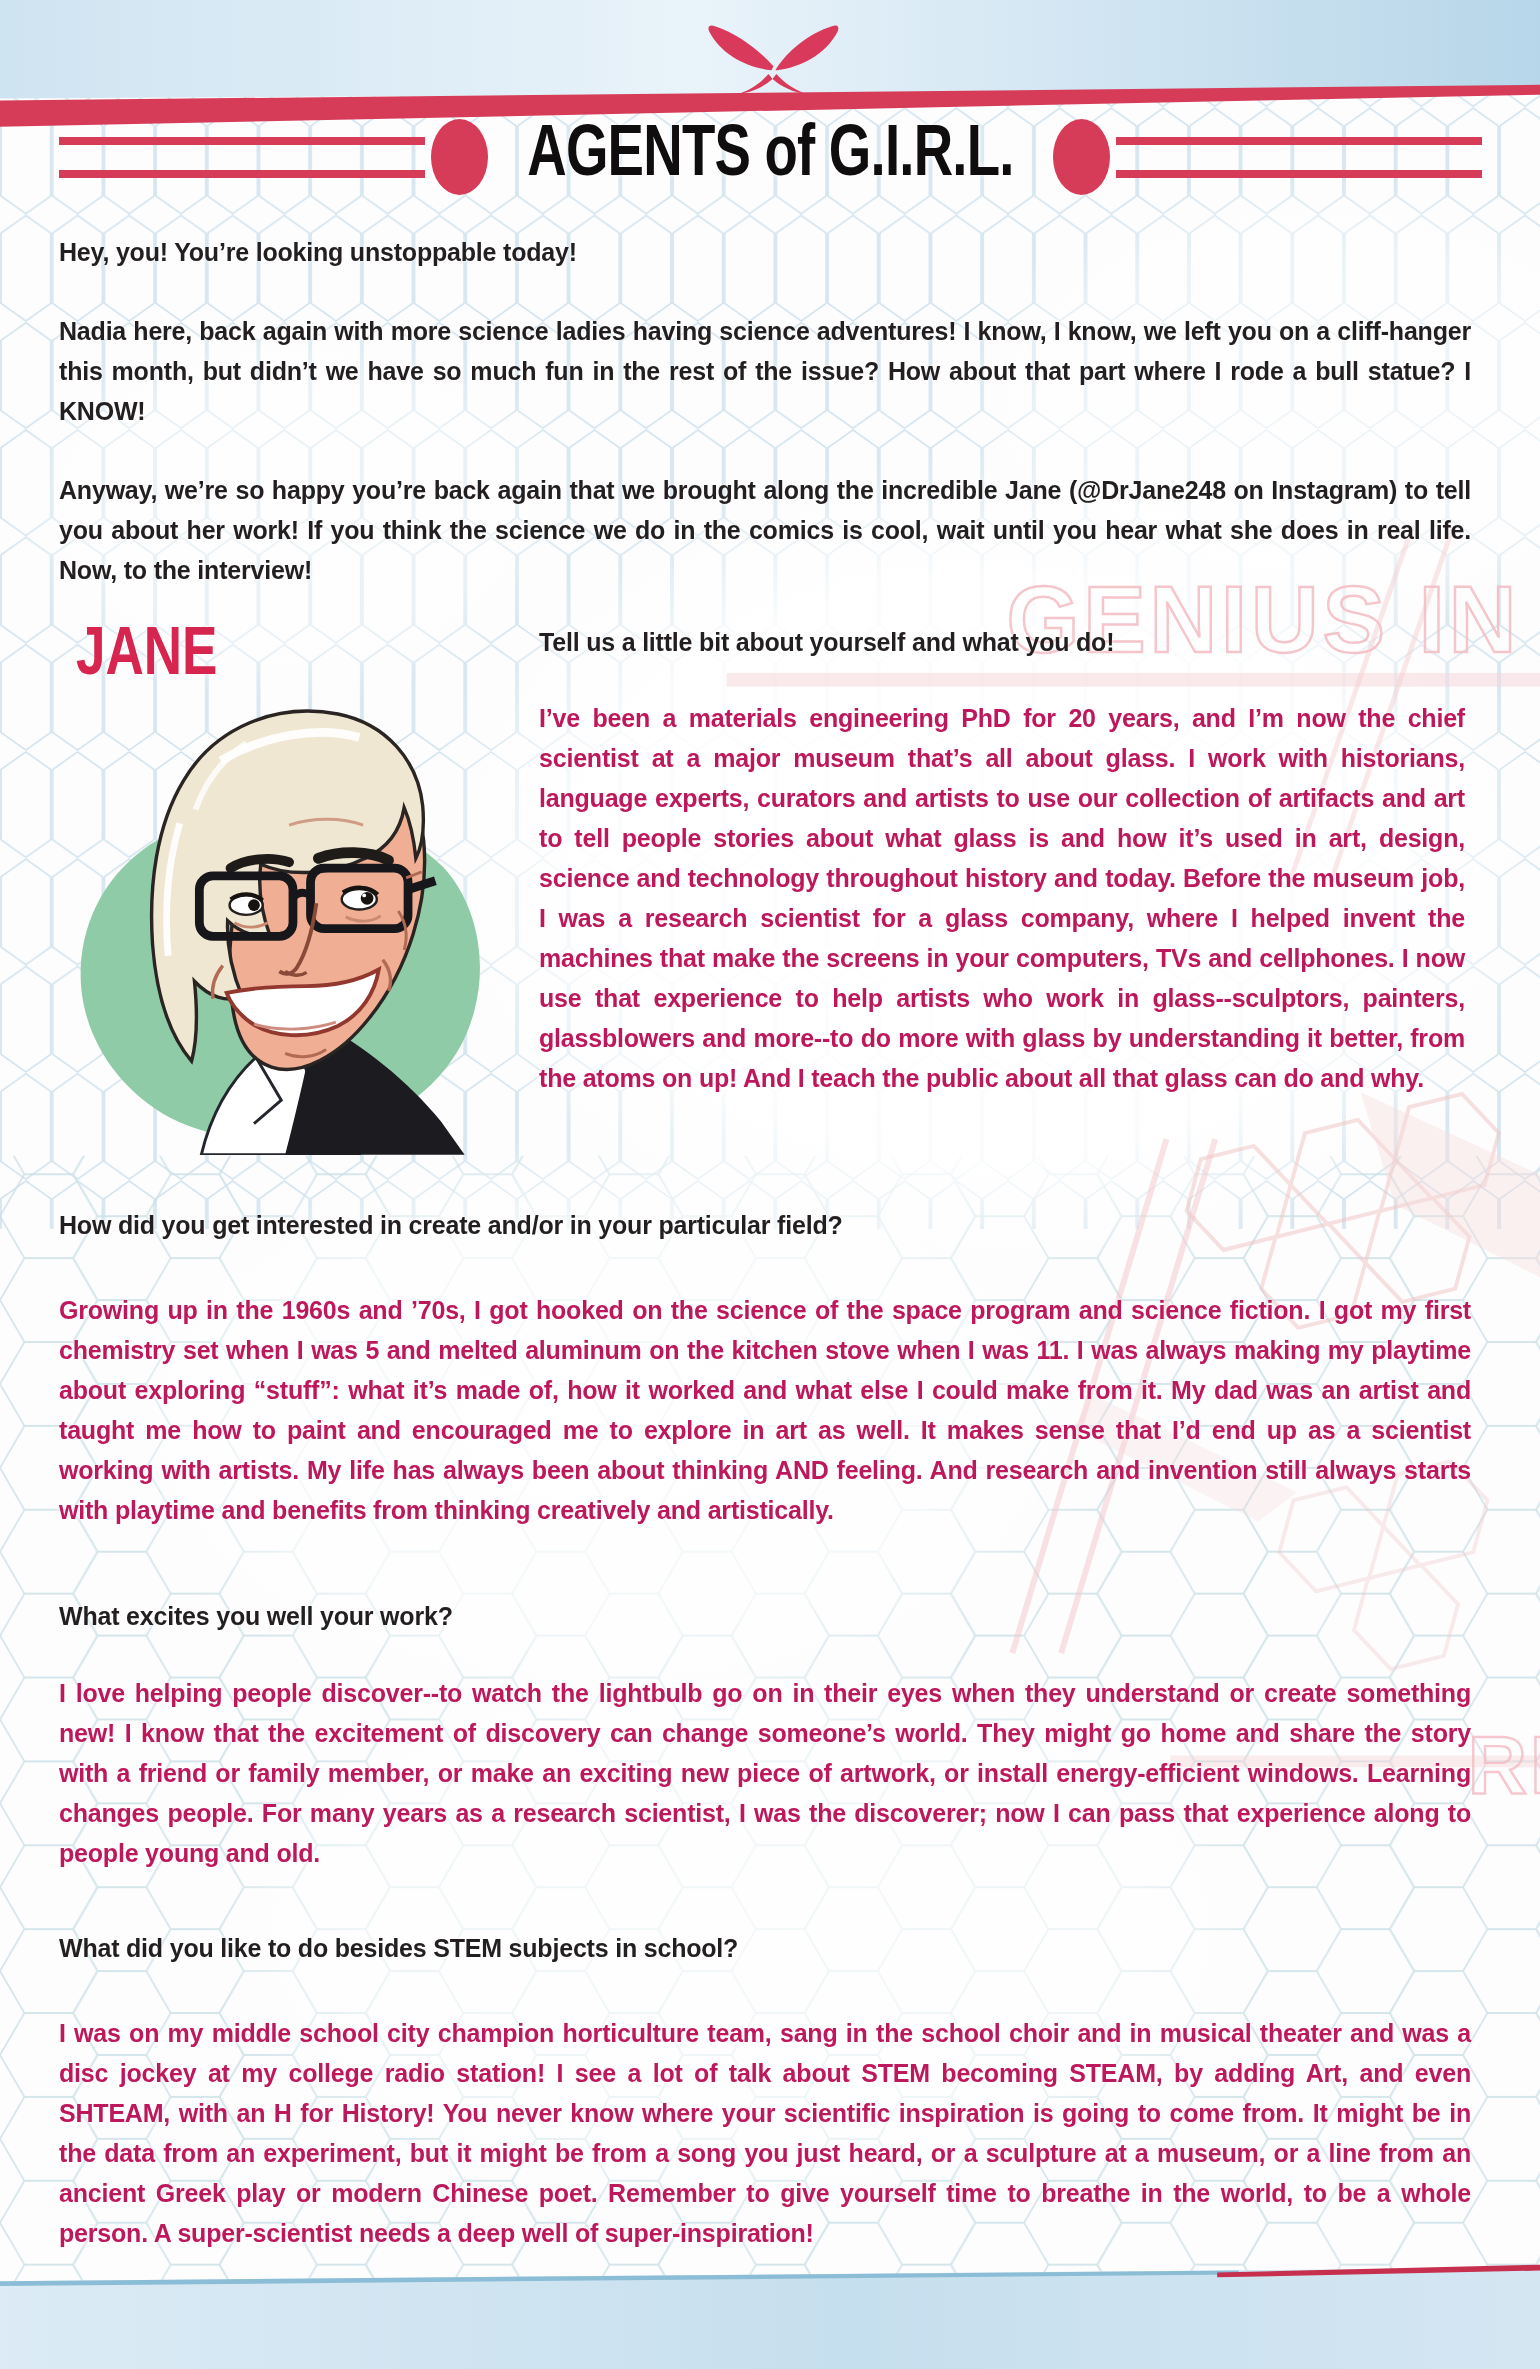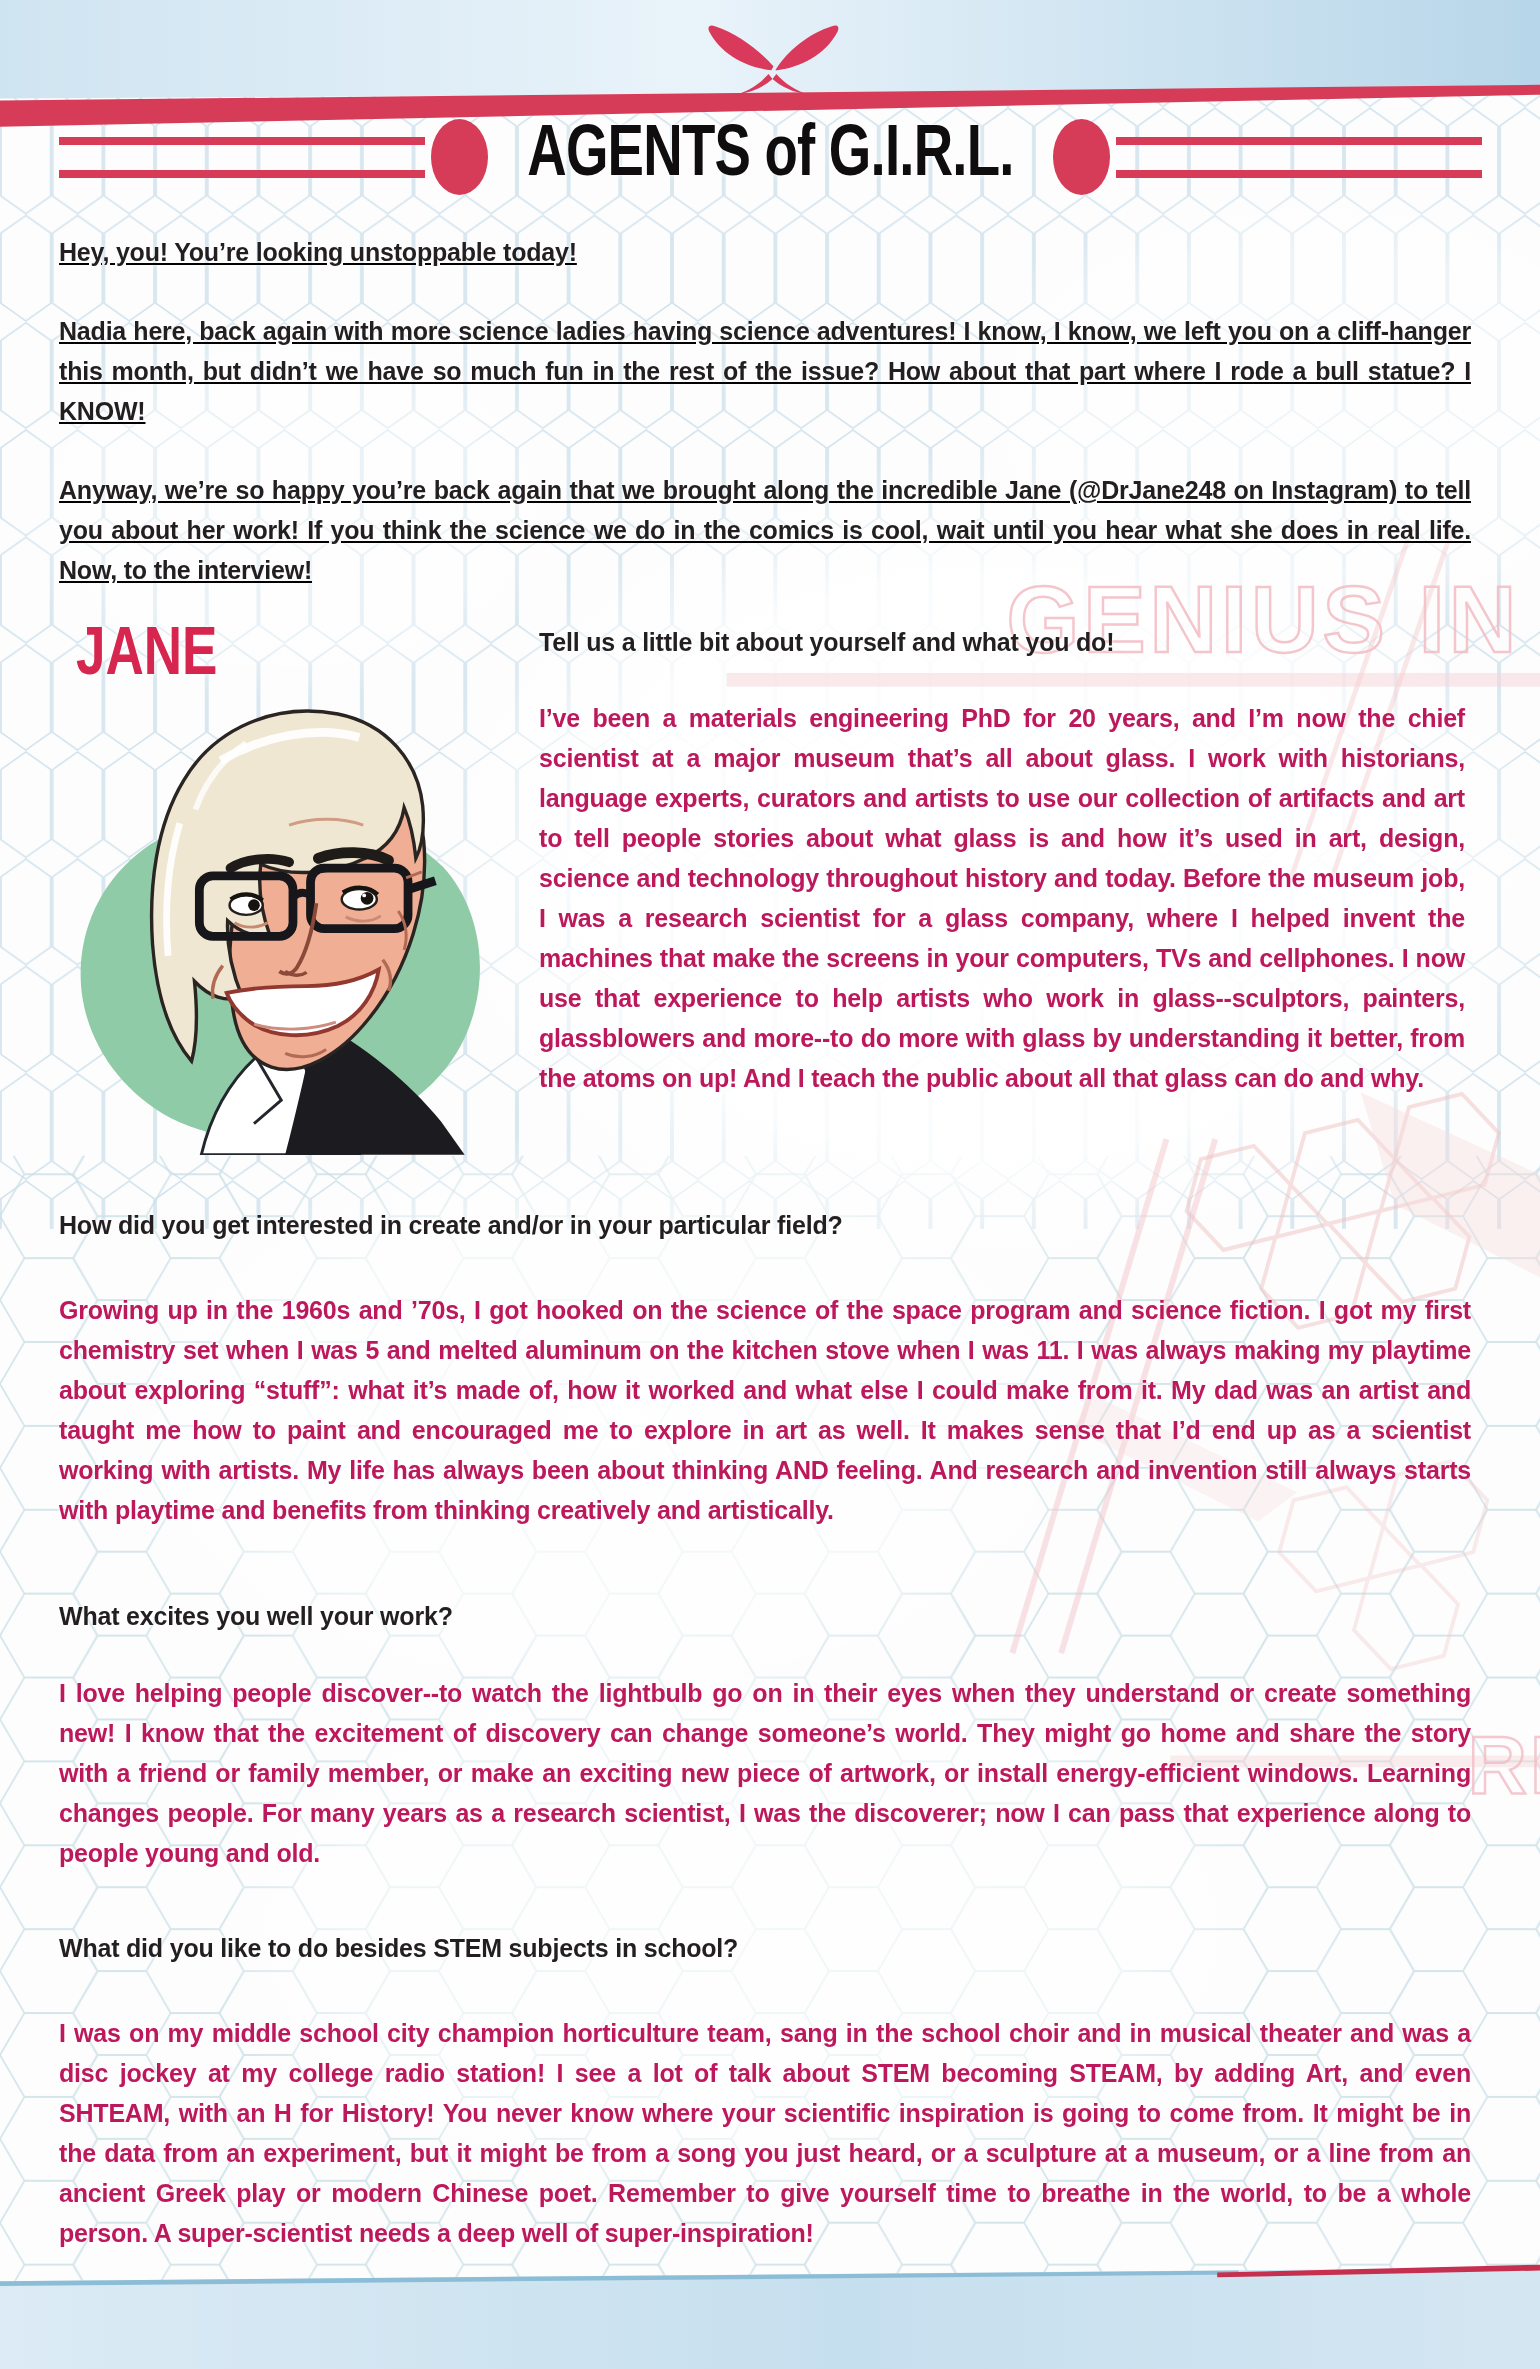--- a/index.html
+++ b/index.html
@@ -35,21 +35,21 @@
   .tx{
     margin:0;
     font-size:25px;line-height:40px;font-weight:700;
     letter-spacing:-0.2px;
     color:#231f20;
     text-align:justify;
     text-shadow:0 0 3.9px rgba(255,255,255,.85);
   }
   .tx.red{color:#be185d;}
   .tx.q{text-align:left;}
-  .intro{position:absolute;left:59px;width:1412px;top:232px;text-decoration:underline;}
+  .intro{position:absolute;left:59px;width:1412px;top:232px;}
   .intro p{margin:0 0 39px 0;}
   .qa1{position:absolute;left:539px;width:926px;top:622px;}
   .qa1 .answer{margin-top:36px;}
   .qa2{position:absolute;left:59px;width:1412px;top:1205px;}
   .qa2 .answer{margin-top:45px;}
   .qa3{position:absolute;left:59px;width:1412px;top:1596px;}
   .qa3 .answer{margin-top:37px;}
   .qa4{position:absolute;left:59px;width:1412px;top:1928px;}
   .qa4 .answer{margin-top:45px;}
 

